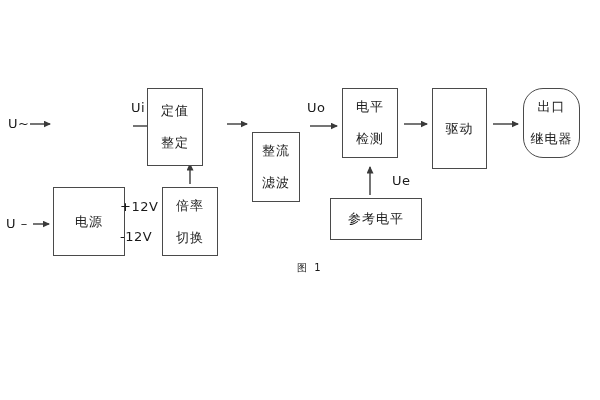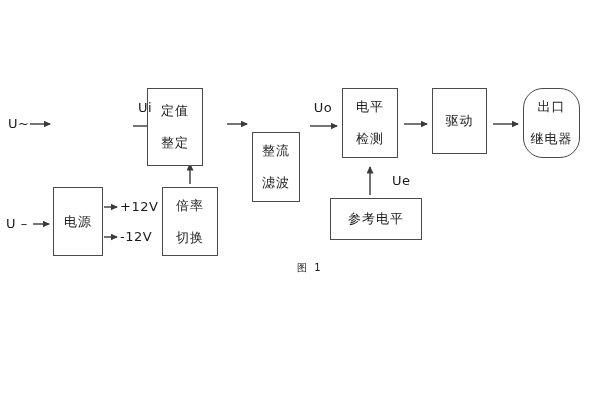--- a/index.html
+++ b/index.html
@@ -11,21 +11,21 @@
   .block{
     position:absolute;border:1.5px solid #4a4a4a;background:#ffffff;
     display:flex;align-items:center;justify-content:center;
     text-align:center;font-size:13px;line-height:2.45;
     white-space:pre-line;box-sizing:border-box;letter-spacing:1px;
   }
   .sig{
     position:absolute;font-size:13px;line-height:16px;
     white-space:nowrap;letter-spacing:0.5px;
   }
-  .sig.center{text-align:center;}
+  .sig.center{}
   .caption{
     position:absolute;font-size:10px;letter-spacing:2px;
   }
   svg.wires{position:absolute;left:0;top:0;pointer-events:none;}
 </style>
 </head>
 <body>
 
 <div class="stage">
 
@@ -53,26 +53,26 @@
 
   <div class="block" style="left:147px;top:88px;width:56px;height:78px;font-family:Liberation Serif, serif;">定值
 整定</div>
 
   <div class="block" style="left:252px;top:84px;width:48px;height:70px;margin-top:48px;">整流
 滤波</div>
 
   <div class="block" style="left:342px;top:88px;width:56px;height:70px;">电平
 检测</div>
 
-  <div class="block" style="left:432px;top:88px;width:55px;height:66px;">驱动</div>
+  <div class="block" style="left:432px;top:88px;width:55px;height:81px;">驱动</div>
 
   <div class="block" style="left:523px;top:88px;width:57px;height:70px;border-radius:20px;">出口
 继电器</div>
 
-  <div class="block" style="left:53px;top:187px;width:50px;height:69px;">电源</div>
+  <div class="block" style="left:53px;top:187px;width:72px;height:69px;">电源</div>
 
   <div class="block" style="left:330px;top:198px;width:92px;height:42px;">参考电平</div>
 
   <div class="block" style="left:162px;top:187px;width:56px;height:69px;">倍率
 切换</div>
 
   <div class="sig" style="left:8px;top:116px;">U~</div>
 
   <div class="sig center" style="left:131px;top:100px;width:28px;">Ui</div>
 

